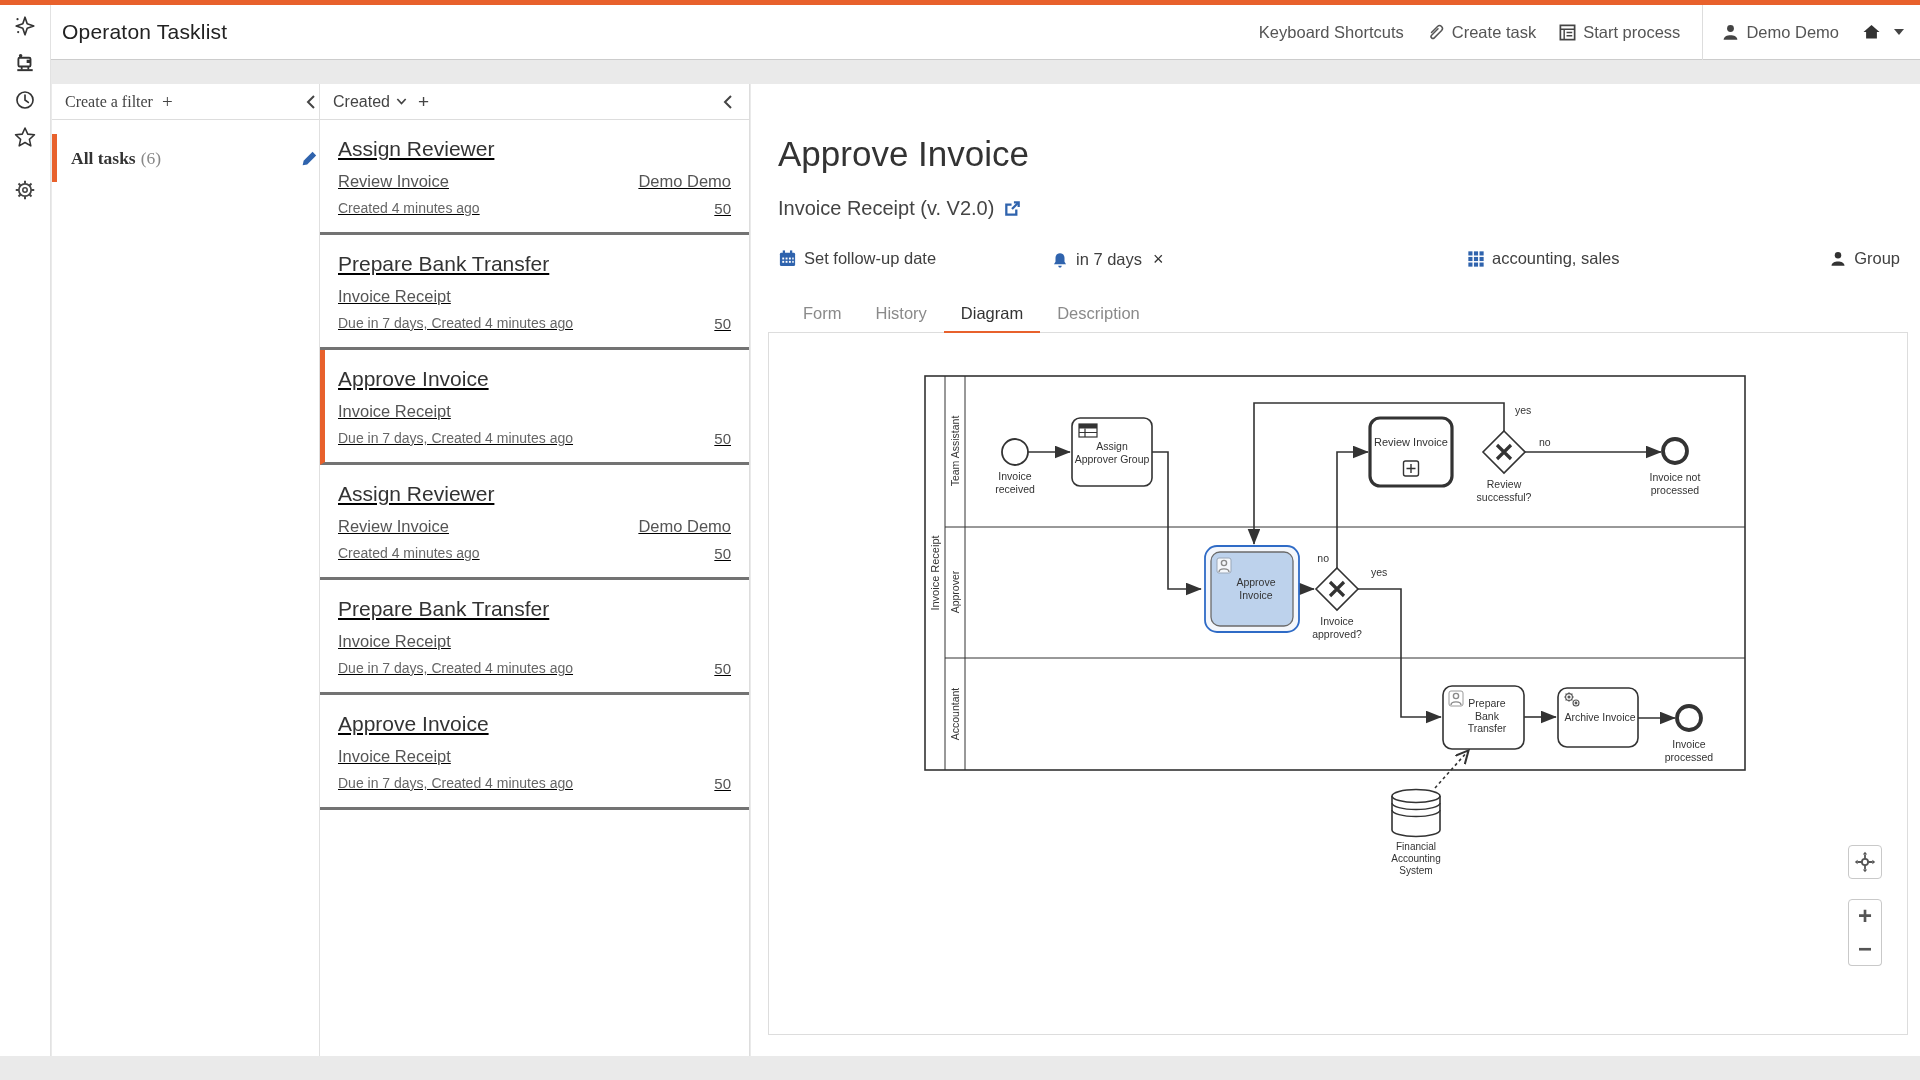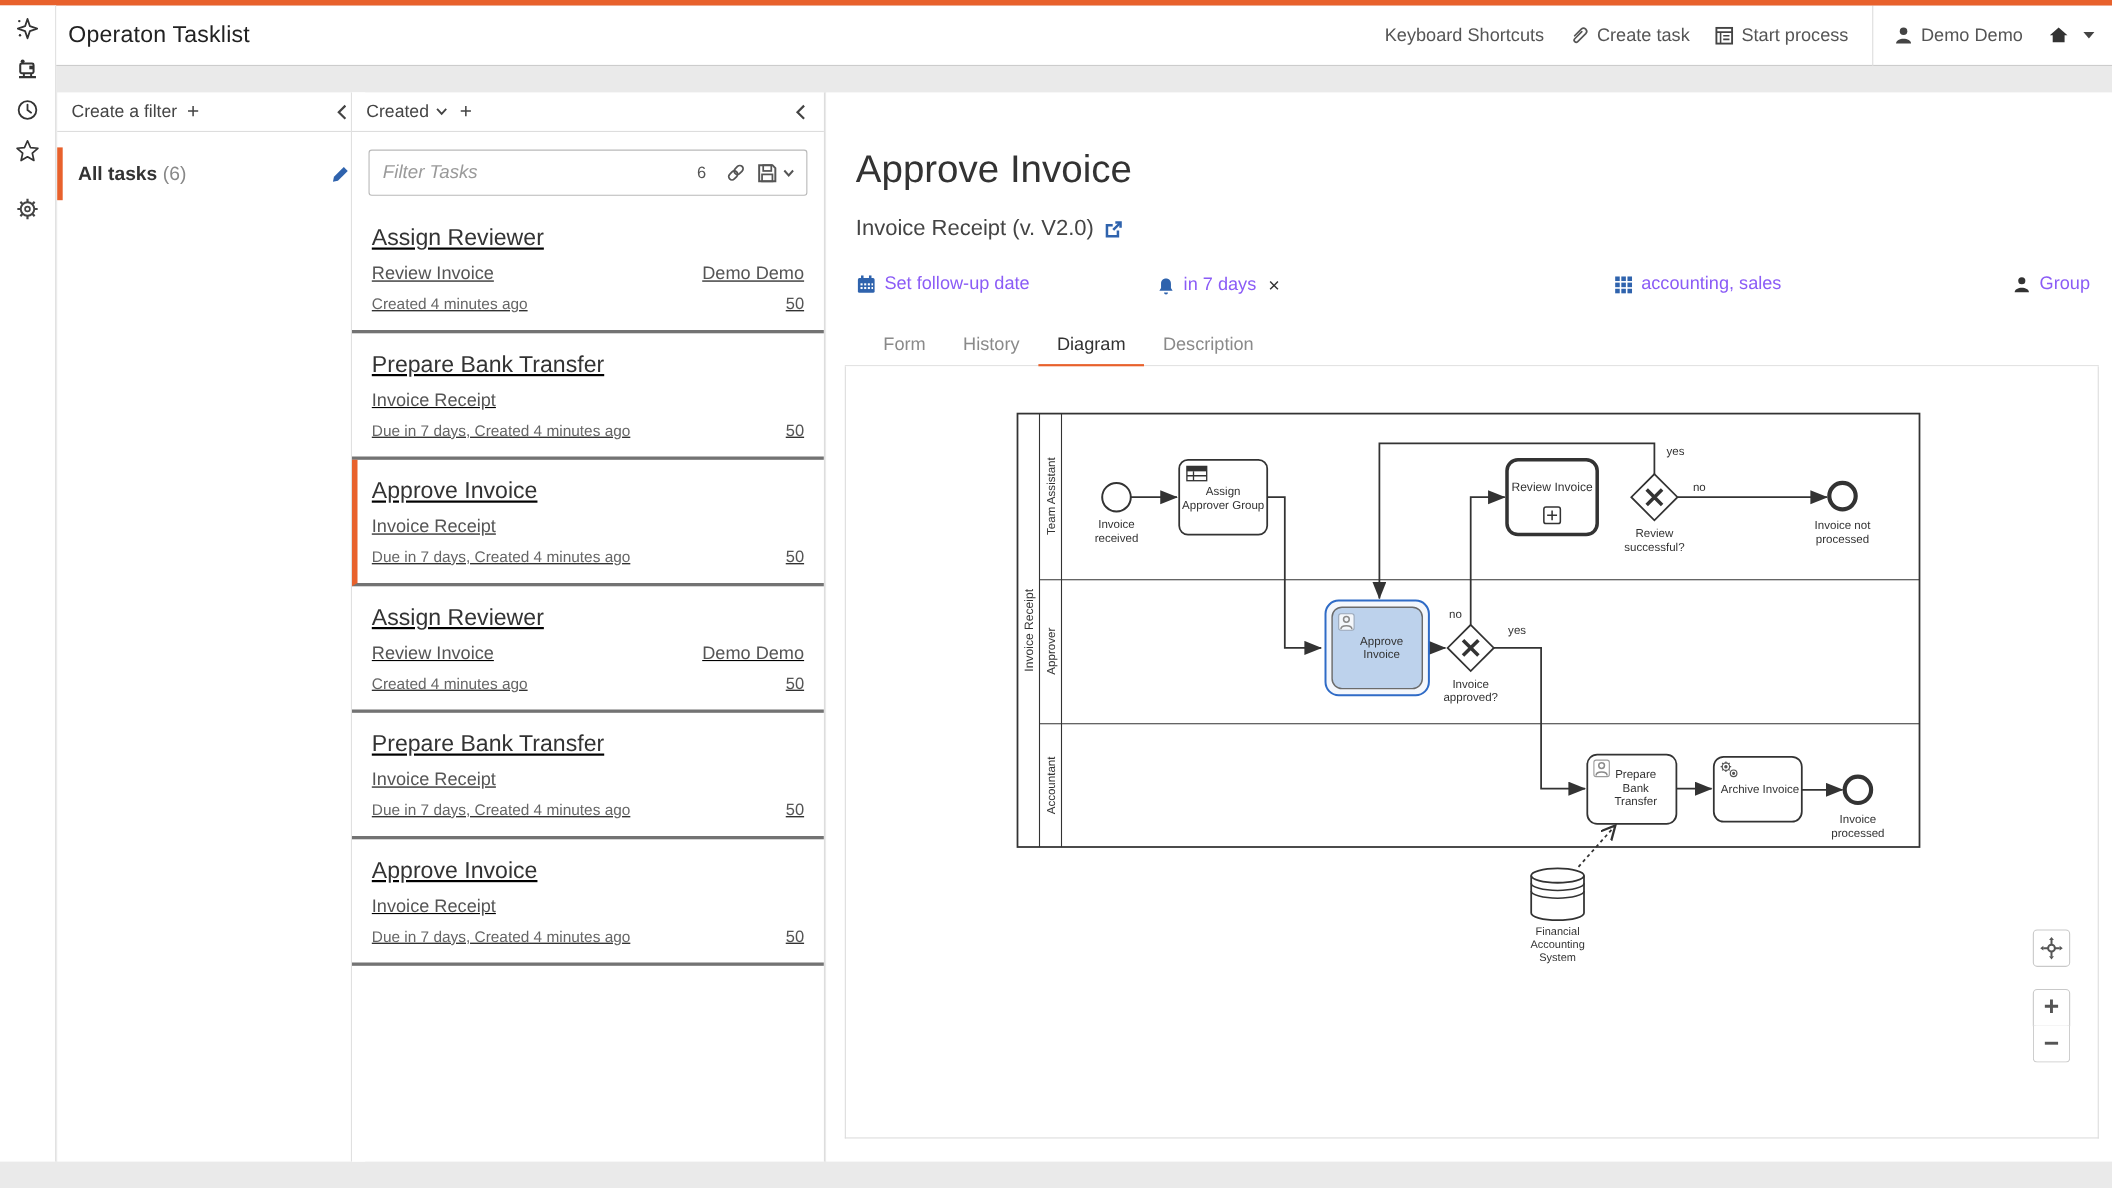--- a/index.html
+++ b/index.html
@@ -24,21 +24,21 @@
           border-right:1px solid #e2e2e2; display:flex; flex-direction:column; align-items:center;
           padding-top:10px; gap:15px; z-index:6; }
   .rail svg { display:block; cursor:pointer; }
 
   
   .panel-head { height:36px; border-bottom:1px solid #ddd; display:flex; align-items:center;
                 padding:0 13px; color:#444; font-size:16px; flex:none; }
   .plus { font-size:19px; color:#444; margin-left:9px; cursor:pointer; line-height:1; }
   .head-spacer { flex:1; }
 
-  .panel-filter { position:absolute; left:52px; top:84px; width:280px; bottom:24px; background:#fff; }
+  .panel-filter { position:absolute; left:52px; top:84px; width:280px; bottom:24px; background:#fff;font-family:Liberation Serif, serif; }
   .filter-item { margin-top:14px; height:48px; display:flex; align-items:center; padding:0 13px 0 14px;
                  border-left:5px solid #e8612c; cursor:pointer; }
   .filter-label { font-size:17.5px; color:#333; font-weight:bold; }
   .filter-count { font-size:17.5px; color:#888; margin-left:5px; font-weight:normal; }
 
   .panel-tasks { position:absolute; left:319px; top:84px; width:431px; bottom:24px; background:#fff;
                  border-left:1px solid #e0e0e0; border-right:1px solid #ddd; display:flex; flex-direction:column; }
   .sort-label { cursor:pointer; display:flex; align-items:center; gap:4px; }
   .search-wrap { padding:16px 15px 10px 15px; }
   .search-box { height:42px; border:1px solid #b9b9b9; border-radius:3px; display:flex; align-items:center;
@@ -58,21 +58,21 @@
 
   
   .main { position:absolute; left:751px; top:84px; right:0; bottom:24px; background:#fff; }
   .main-head { height:36px; display:flex; align-items:center; padding:0 14px 0 8px; border-bottom:1px solid transparent; }
   .mh-icon { margin-right:16px; cursor:pointer; display:flex; align-items:center; }
   .add-comment { margin-left:auto; color:#737373; font-size:15.5px; cursor:pointer; }
   .add-comment .plus { font-size:17px; color:#737373; margin-left:7px; }
 
   .detail-title { position:absolute; left:27px; top:50px; font-size:35px; color:#333; }
   .detail-sub { position:absolute; left:27px; top:113px; font-size:20px; color:#444; display:flex; align-items:center; gap:9px; }
-  .link { color:#8b5cf6; cursor:pointer; }
+  .link { color:#404040; cursor:pointer; }
 
   .action-row { position:absolute; left:0; right:0; top:165px; height:26px; font-size:16.5px; }
   .act { position:absolute; display:flex; align-items:center; gap:7px; white-space:nowrap; }
   .act-followup { left:27px; }
   .act-reminder { left:300px; }
   .act-groups { left:716px; }
   .act-claim { right:20px; }
   .x-close { color:#333; font-size:18px; margin-left:4px; cursor:pointer; }
 
   .tabs { position:absolute; left:17px; right:12px; top:214px; height:35px; display:flex; align-items:flex-end;
@@ -196,44 +196,20 @@
           <polyline points="4,6 9,11.5 14,6" fill="none" stroke="#444" stroke-width="2"></polyline>
         </svg>
       </span>
       <span class="plus">+</span>
       <span class="head-spacer"></span>
       <svg width="16" height="18" viewBox="0 0 16 18">
         <polyline points="11,3 5,9 11,15" fill="none" stroke="#444" stroke-width="2"></polyline>
       </svg>
     </div>
 
-    <div class="search-wrap">
-      <div class="search-box">
-        <input type="text" placeholder="Filter Tasks" style="">
-        <span class="search-count">6</span>
-        <span class="sicon">
-          <svg width="20" height="20" viewBox="0 0 20 20">
-            <g transform="rotate(-45 10 10)" fill="none" stroke="#555" stroke-width="1.6">
-              <rect x="2" y="7" width="9" height="6" rx="3"></rect>
-              <rect x="9" y="7" width="9" height="6" rx="3"></rect>
-            </g>
-          </svg>
-        </span>
-        <span class="sicon">
-          <svg width="21" height="21" viewBox="0 0 20 20">
-            <path d="M3,3 H14.5 L17,5.5 V17 H3 Z" fill="none" stroke="#555" stroke-width="1.7"></path>
-            <rect x="6.5" y="3" width="7" height="5" fill="none" stroke="#555" stroke-width="1.5"></rect>
-            <rect x="5.5" y="11" width="9" height="6" fill="none" stroke="#555" stroke-width="1.5"></rect>
-          </svg>
-          <svg width="12" height="12" viewBox="0 0 12 12" style="margin-left:3px">
-            <polyline points="2,4 6,8.5 10,4" fill="none" stroke="#555" stroke-width="1.8"></polyline>
-          </svg>
-        </span>
-      </div>
-    </div>
 
     <div class="task-scroll">
       <div class="task-item">
         <div class="t-title">Assign Reviewer</div>
         <div class="t-row">
             <span>Review Invoice</span>
             <span>Demo Demo</span>
           </div>
         <div class="t-meta">
             <span>Created 4 minutes ago</span>

